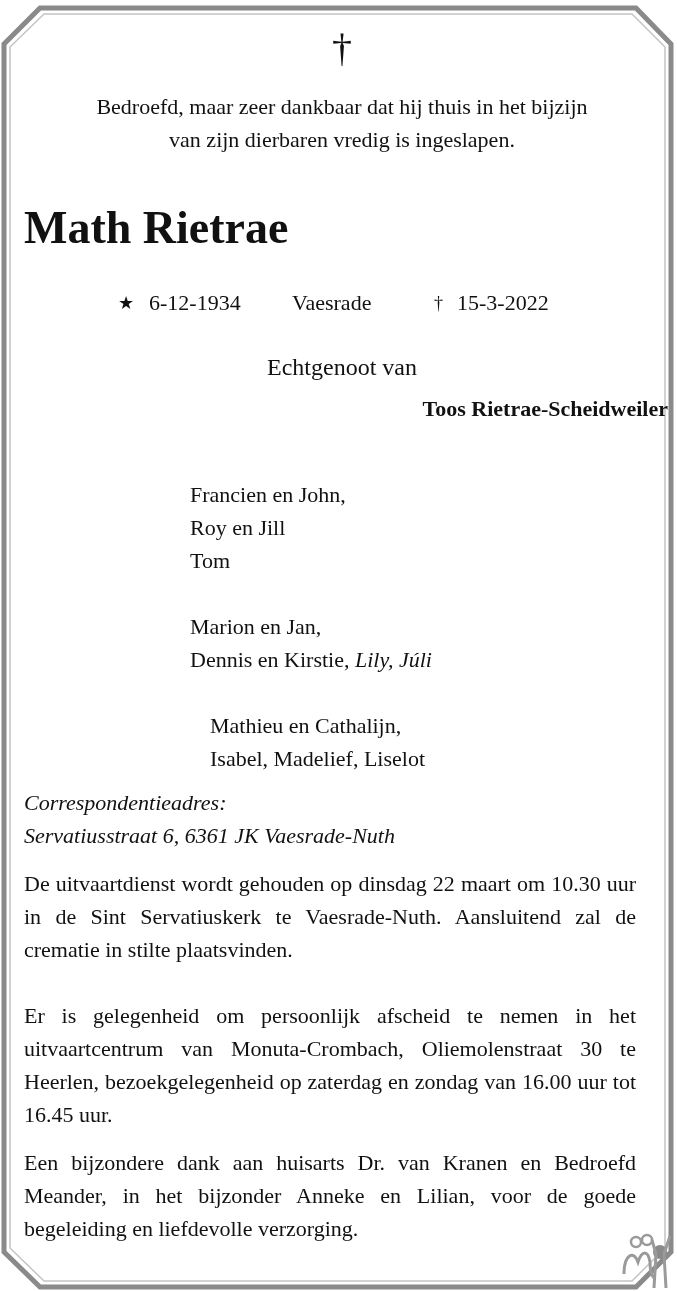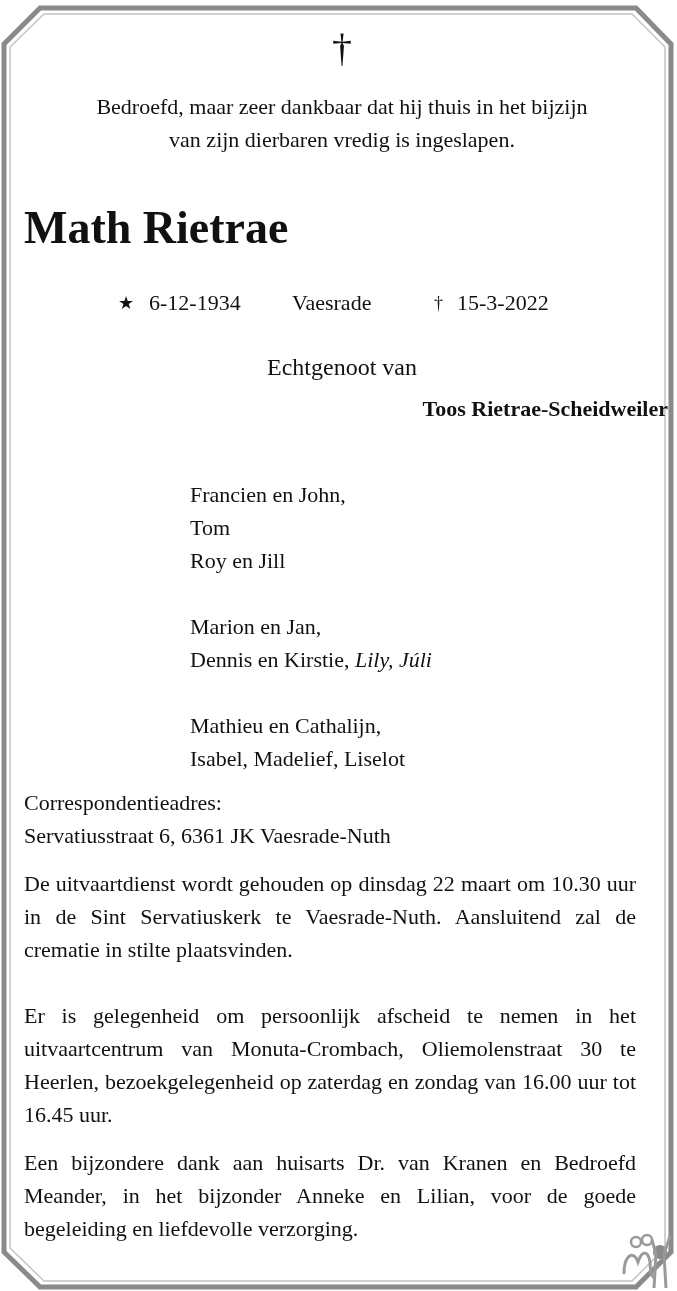--- a/index.html
+++ b/index.html
@@ -14,21 +14,21 @@
     .name { position:absolute; left:0; width:100%; top:198px; text-align:left;
             font-size:46px; font-weight:bold; line-height:60px; }
     .dates { position:absolute; top:288px; left:0; width:100%; font-size:22px; line-height:30px; }
     .dates span { position:absolute; white-space:nowrap; }
     .spouse-label { position:absolute; left:0; width:100%; top:352px; text-align:center;
                     font-size:24px; line-height:30px; }
     .spouse-name { position:absolute; left:8px; width:100%; top:390px; text-align:right;
                    font-size:22px; font-weight:bold; line-height:38px; }
     .family { position:absolute; left:166px; top:478px; font-size:22px; line-height:33px; }
     .family .group { margin-bottom:33px; }
-    .family .group:last-child { margin-bottom:0; }
+    .family .group:last-child { margin-bottom:0;margin-left:20px; }
     .family i { }
     .para { position:absolute; left:0; width:612px; font-size:22px; line-height:33px; text-align:justify; }
     .para.left { text-align:left; }
     .logo { position:absolute; left:614px; top:1232px; width:60px; height:56px; }
   </style>
 </head>
 <body>
 
 <svg class="frame-svg" viewBox="0 0 677 1291">
   <polygon points="40,8 636,8 671,44 671,1252 636,1287 40,1287 4,1252 4,44" fill="#ffffff" stroke="#8a8a8a" stroke-width="5"></polygon>
@@ -52,34 +52,34 @@
     <span style="left:410px;font-size:18px;">†</span>
     <span style="left:433px;">15-3-2022</span>
   </div>
 
   <div class="spouse-label">Echtgenoot van</div>
   <div class="spouse-name">Toos Rietrae-Scheidweiler</div>
 
   <div class="family">
     <div class="group">
       <div>Francien en John,</div>
+      <div>Roy en Jill</div>
       <div>Tom</div>
-      <div>Roy en Jill</div>
     </div>
     <div class="group">
       <div>Marion en Jan,</div>
       <div><span>Dennis en Kirstie,</span> <i>Lily, Júli</i></div>
     </div>
     <div class="group">
       <div>Mathieu en Cathalijn,</div>
       <div>Isabel, Madelief, Liselot</div>
     </div>
   </div>
 
-  <div class="para left" style="top:786px;">
+  <div class="para left" style="top:786px;font-style:italic;">
     <div>Correspondentieadres:</div>
     <div>Servatiusstraat 6, 6361 JK Vaesrade-Nuth</div>
   </div>
 
   <div class="para" style="top:867px;">De uitvaartdienst wordt gehouden op dinsdag 22 maart om 10.30 uur in de Sint Servatiuskerk te Vaesrade-Nuth. Aansluitend zal de crematie in stilte plaatsvinden.</div>
 
   <div class="para" style="top:999px;">Er is gelegenheid om persoonlijk afscheid te nemen in het uitvaartcentrum van Monuta-Crombach, Oliemolenstraat 30 te Heerlen, bezoekgelegenheid op zaterdag en zondag van 16.00 uur tot 16.45 uur.</div>
 
   <div class="para" style="top:1146px;">Een bijzondere dank aan huisarts Dr. van Kranen en Bedroefd Meander, in het bijzonder Anneke en Lilian, voor de goede begeleiding en liefdevolle verzorging.</div>
 </div>

